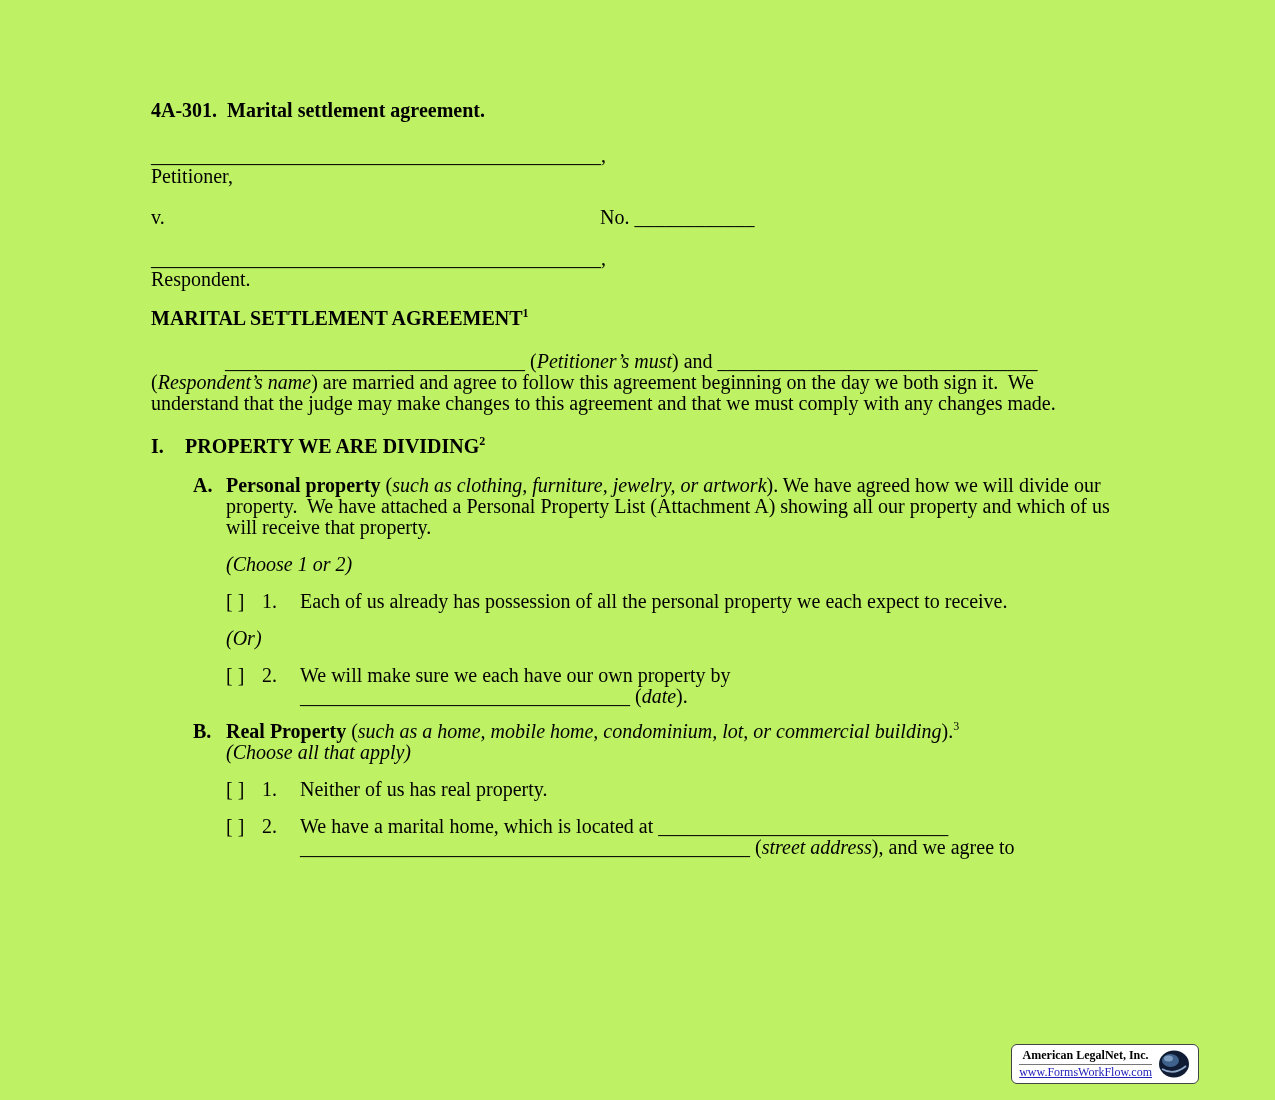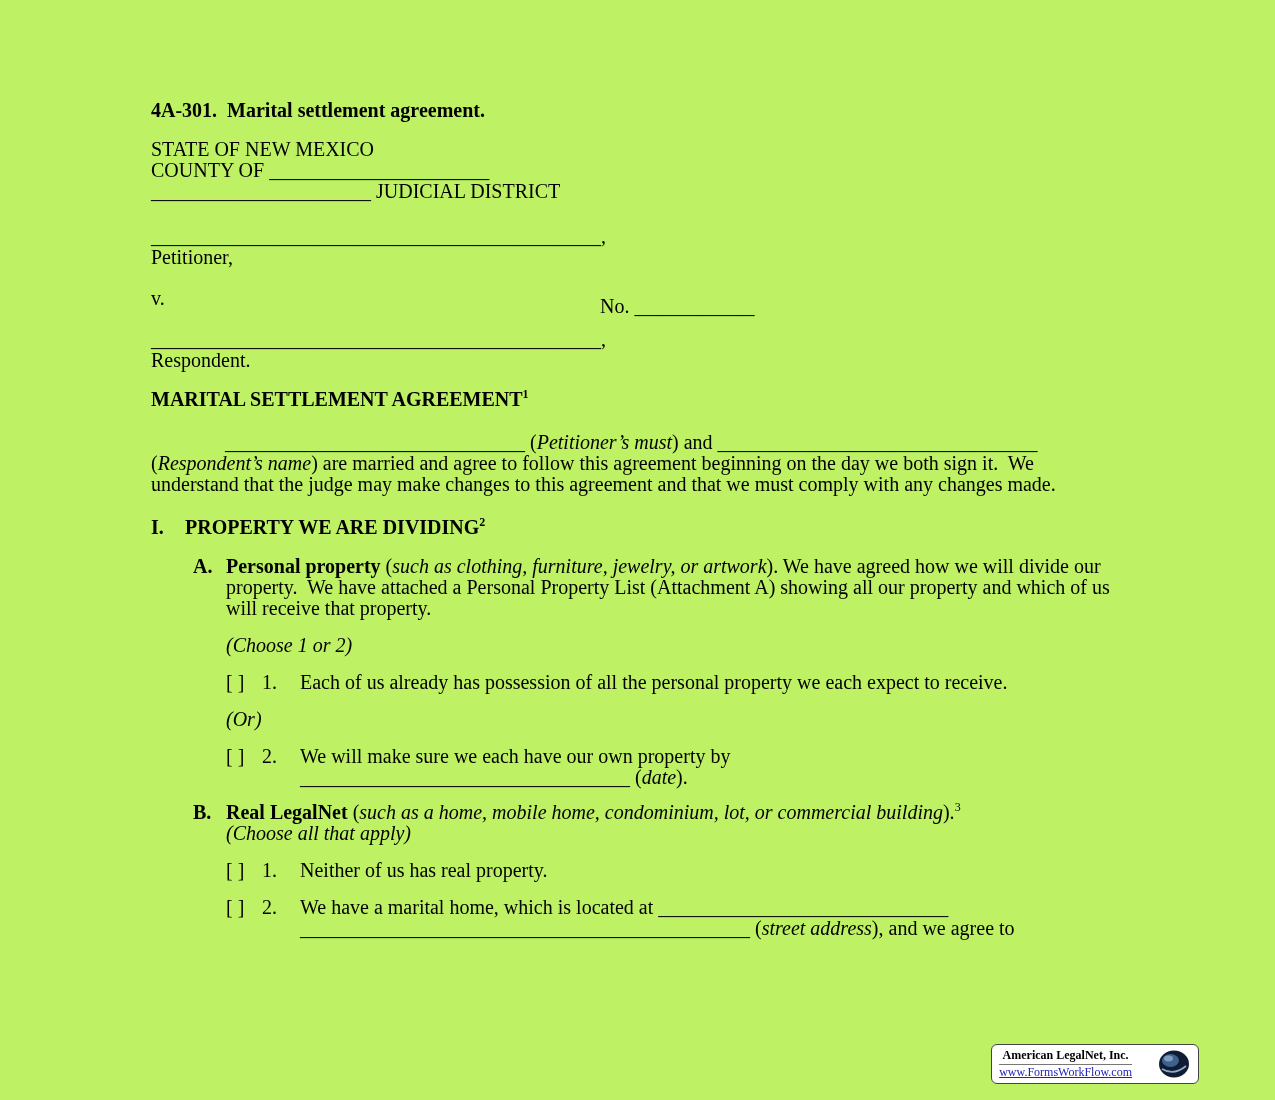--- a/index.html
+++ b/index.html
@@ -15,21 +15,21 @@
     line-height:21px;
     overflow:hidden;
   }
   [data-bind] { white-space:pre-wrap; }
   .content { position:absolute; left:151px; top:100px; width:975px; }
   .b { font-weight:bold; }
   .i { font-style:italic; }
   sup { font-size:12px; vertical-align:super; line-height:0; }
   .doc-title { text-align:left; }
   .vs-row { position:relative; }
-  .no-group { position:absolute; left:449px; top:8px; }
+  .no-group { position:absolute; left:449px; top:0; }
   .indent74 { padding-left:74px; }
   .sec { display:flex; }
   .sec-num { width:34px; flex:0 0 34px; }
   .item { display:flex; margin-left:42px; }
   .item-letter { width:33px; flex:0 0 33px; }
   .item-body { flex:1; min-width:0; }
   .opt { display:flex; }
   .opt-box { width:36px; flex:0 0 36px; }
   .opt-num { width:38px; flex:0 0 38px; }
   .opt-text { flex:1; min-width:0; }
@@ -38,21 +38,21 @@
   .mt18 { margin-top:18px; }
   .mt20 { margin-top:20px; }
   .mt22 { margin-top:22px; }
   .mt24 { margin-top:24px; }
   .footer-box {
     position:absolute;
     right:76px;
     bottom:16px;
     display:flex;
     align-items:center;
-    gap:25px;
+    gap:5px;
     border:1.5px solid #444444;
     border-radius:6px;
     padding:3px 7px;
     background:#ffffff;
   }
   .footer-text { text-align:center; }
   .footer-company {
     font-family:"Liberation Serif","DejaVu Serif",serif;
     font-weight:bold;
     font-size:12px;
@@ -72,25 +72,20 @@
   .globe { display:block; }
 </style>
 </head>
 <body>
 
 <div class="page">
   <div class="content">
 
     <div class="b" data-bind="heading.text">4A-301.  Marital settlement agreement.</div>
 
-    <div class="mt18">
-      <div data-bind="caption.state">STATE OF NEW MEXICO</div>
-      <div><span data-bind="caption.county_label">COUNTY OF </span><span data-bind="caption.county_blank">______________________</span></div>
-      <div><span data-bind="caption.district_blank">______________________</span><span data-bind="caption.district_label"> JUDICIAL DISTRICT</span></div>
-    </div>
 
     <div class="mt24" data-bind="parties.petitioner_blank">_____________________________________________,</div>
     <div data-bind="parties.petitioner_label">Petitioner,</div>
 
     <div class="vs-row mt20">
       <span data-bind="parties.versus">v.</span>
       <span class="no-group"><span data-bind="parties.case_no_label">No. </span><span data-bind="parties.case_no_blank">____________</span></span>
     </div>
 
     <div class="mt20" data-bind="parties.respondent_blank">_____________________________________________,</div>
@@ -126,21 +121,21 @@
             <div data-bind="itemA.opt2.text">We will make sure we each have our own property by</div>
             <div><span data-bind="itemA.opt2.blank">_________________________________</span><span data-bind="itemA.opt2.paren_open"> (</span><span class="i" data-bind="itemA.opt2.italic">date</span><span data-bind="itemA.opt2.close">).</span></div>
           </div>
         </div>
       </div>
     </div>
 
     <div class="item mt14">
       <span class="item-letter b" data-bind="itemB.letter">B.</span>
       <div class="item-body">
-        <div><span class="b" data-bind="itemB.lead">Real LegalNet</span><span data-bind="itemB.paren_open"> (</span><span class="i" data-bind="itemB.lead_italic">such as a home, mobile home, condominium, lot, or commercial building</span><span data-bind="itemB.close">).</span><sup data-bind="itemB.footnote">3</sup></div>
+        <div><span class="b" data-bind="itemB.lead">Real Property</span><span data-bind="itemB.paren_open"> (</span><span class="i" data-bind="itemB.lead_italic">such as a home, mobile home, condominium, lot, or commercial building</span><span data-bind="itemB.close">).</span><sup data-bind="itemB.footnote">3</sup></div>
         <div class="i" data-bind="itemB.choose">(Choose all that apply)</div>
         <div class="opt mt16">
           <span class="opt-box" data-bind="itemB.opt1.checkbox">[ ]</span>
           <span class="opt-num" data-bind="itemB.opt1.number">1.</span>
           <div class="opt-text" data-bind="itemB.opt1.text">Neither of us has real property.</div>
         </div>
         <div class="opt mt16">
           <span class="opt-box" data-bind="itemB.opt2.checkbox">[ ]</span>
           <span class="opt-num" data-bind="itemB.opt2.number">2.</span>
           <div class="opt-text">

